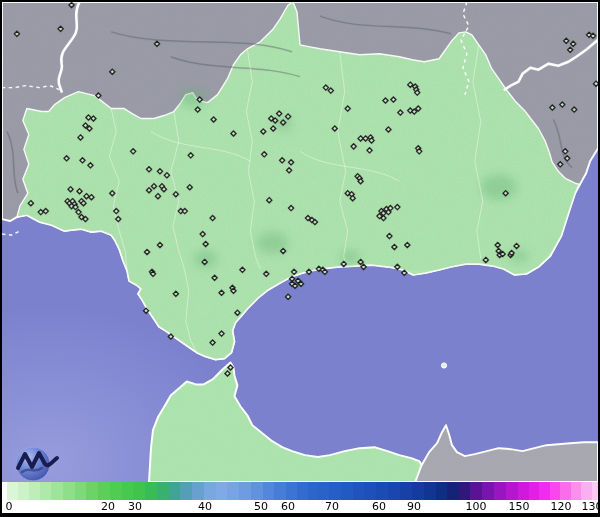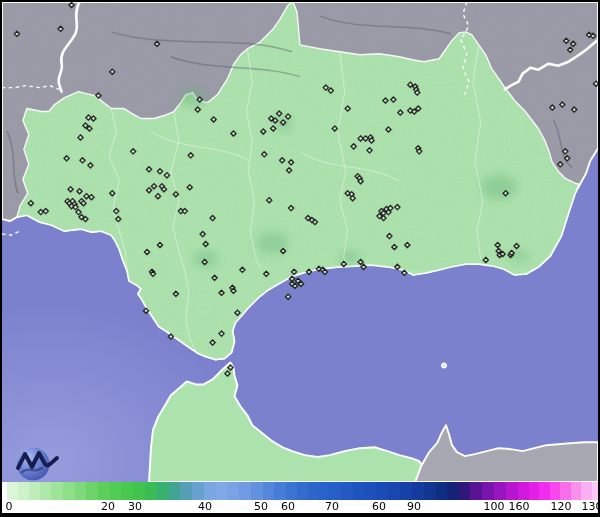--- a/index.html
+++ b/index.html
@@ -353,19 +353,19 @@
       <span style="left: 7px;">0</span>
       <span style="left: 51px; margin-top: 35px;">10</span>
       <span style="left: 98px; margin-left: 8px;">20</span>
       <span style="left: 133px;">30</span>
       <span style="left: 203px;">40</span>
       <span style="left: 239px; margin-left: 20px;">50</span>
       <span style="left: 286px;">60</span>
       <span style="left: 330px;">70</span>
       <span style="left: 377px;">60</span>
       <span style="left: 412px;">90</span>
-      <span style="left: 492px;">100</span>
-      <span style="left: 517px;">160</span>
+      <span style="left: 474px;">100</span>
+      <span style="left: 517px;">150</span>
       <span style="left: 559px;">120</span>
       <span style="left: 590px;">130</span>
     </div>
   <div id="bottom-border"></div>
 </div>
 
 </body></html>

